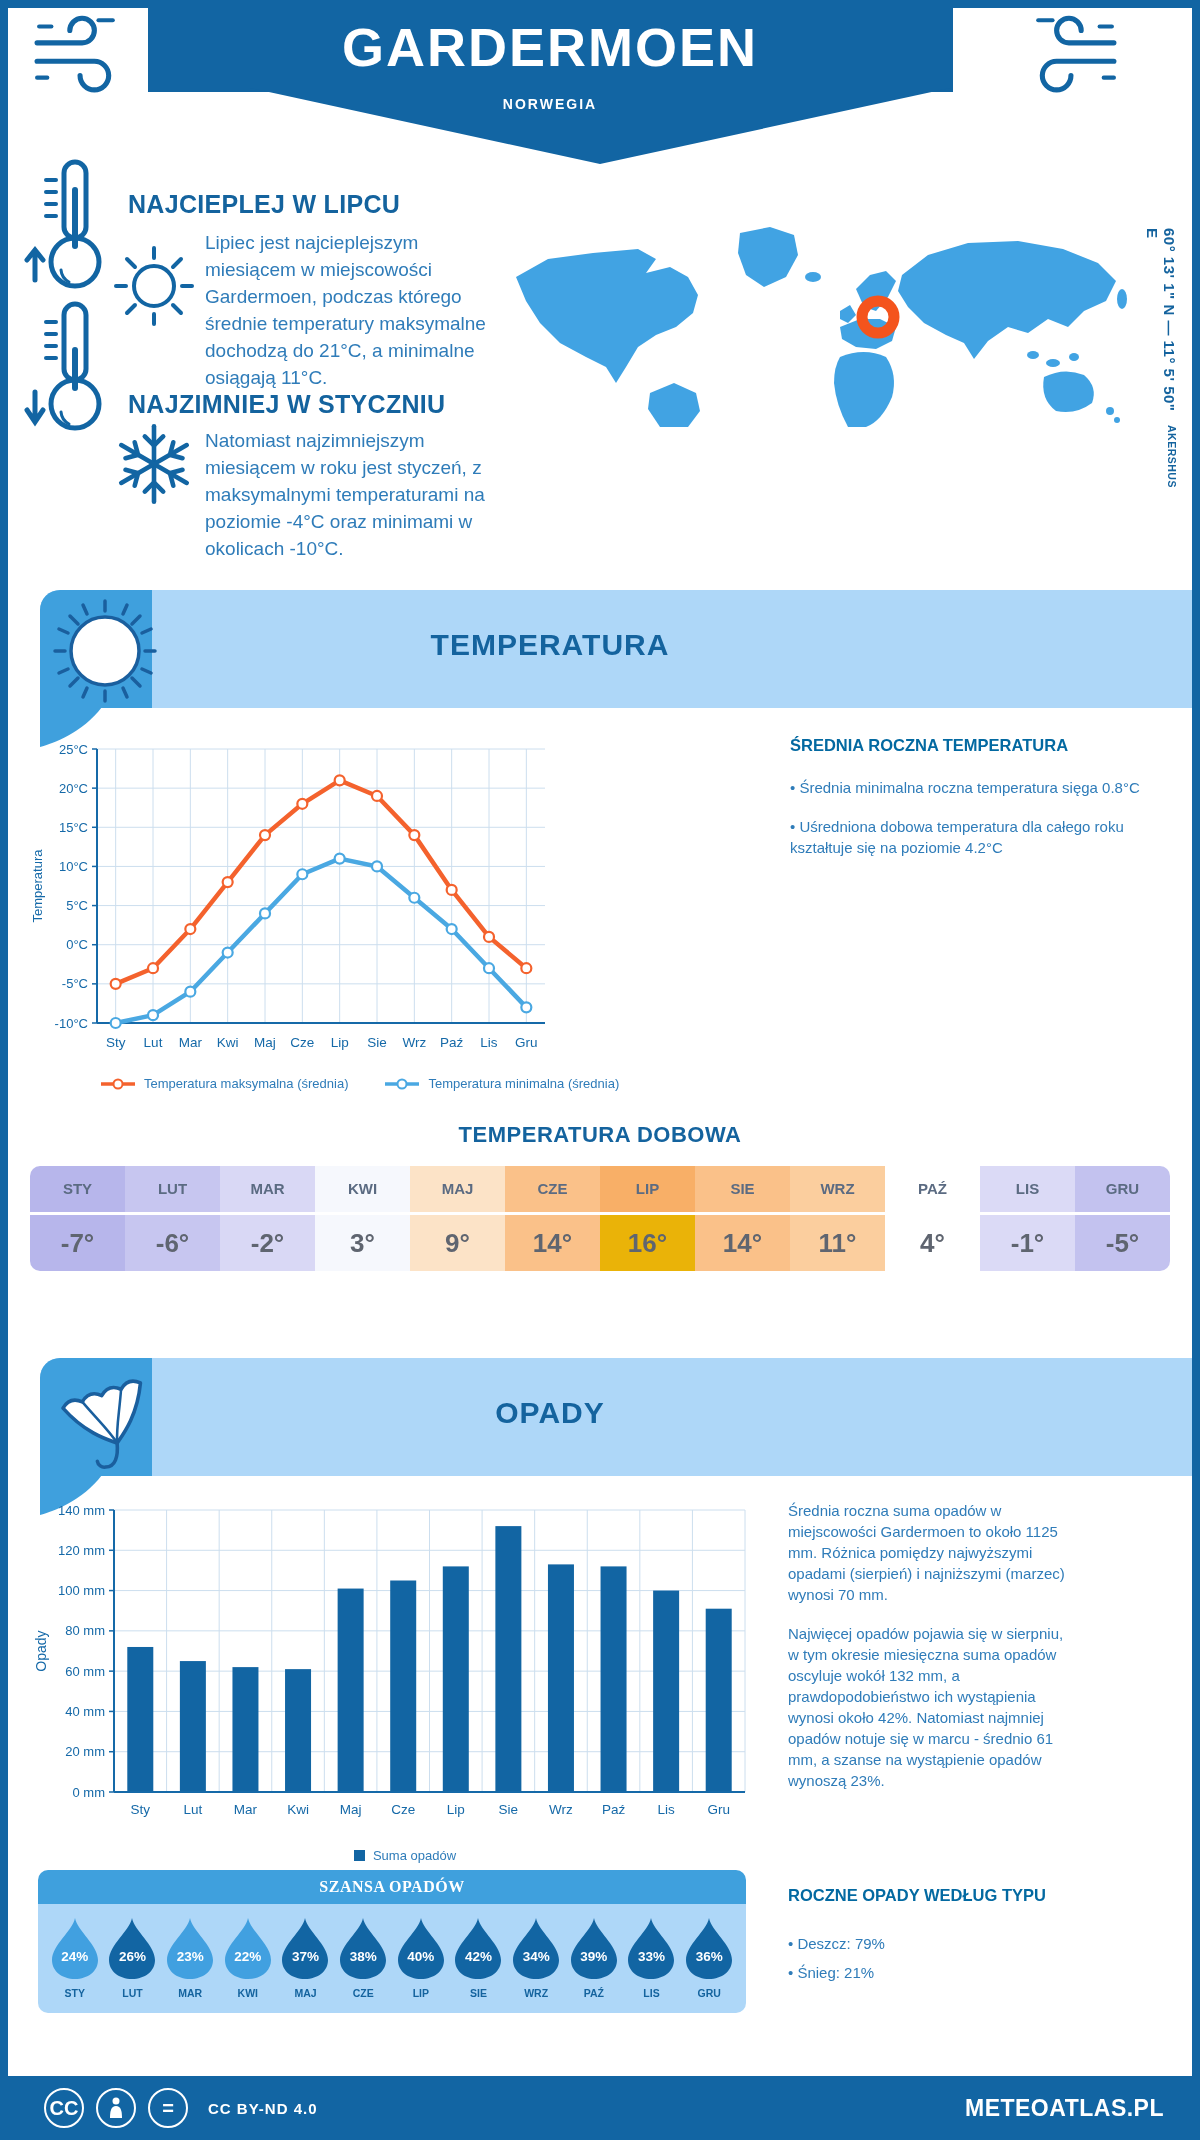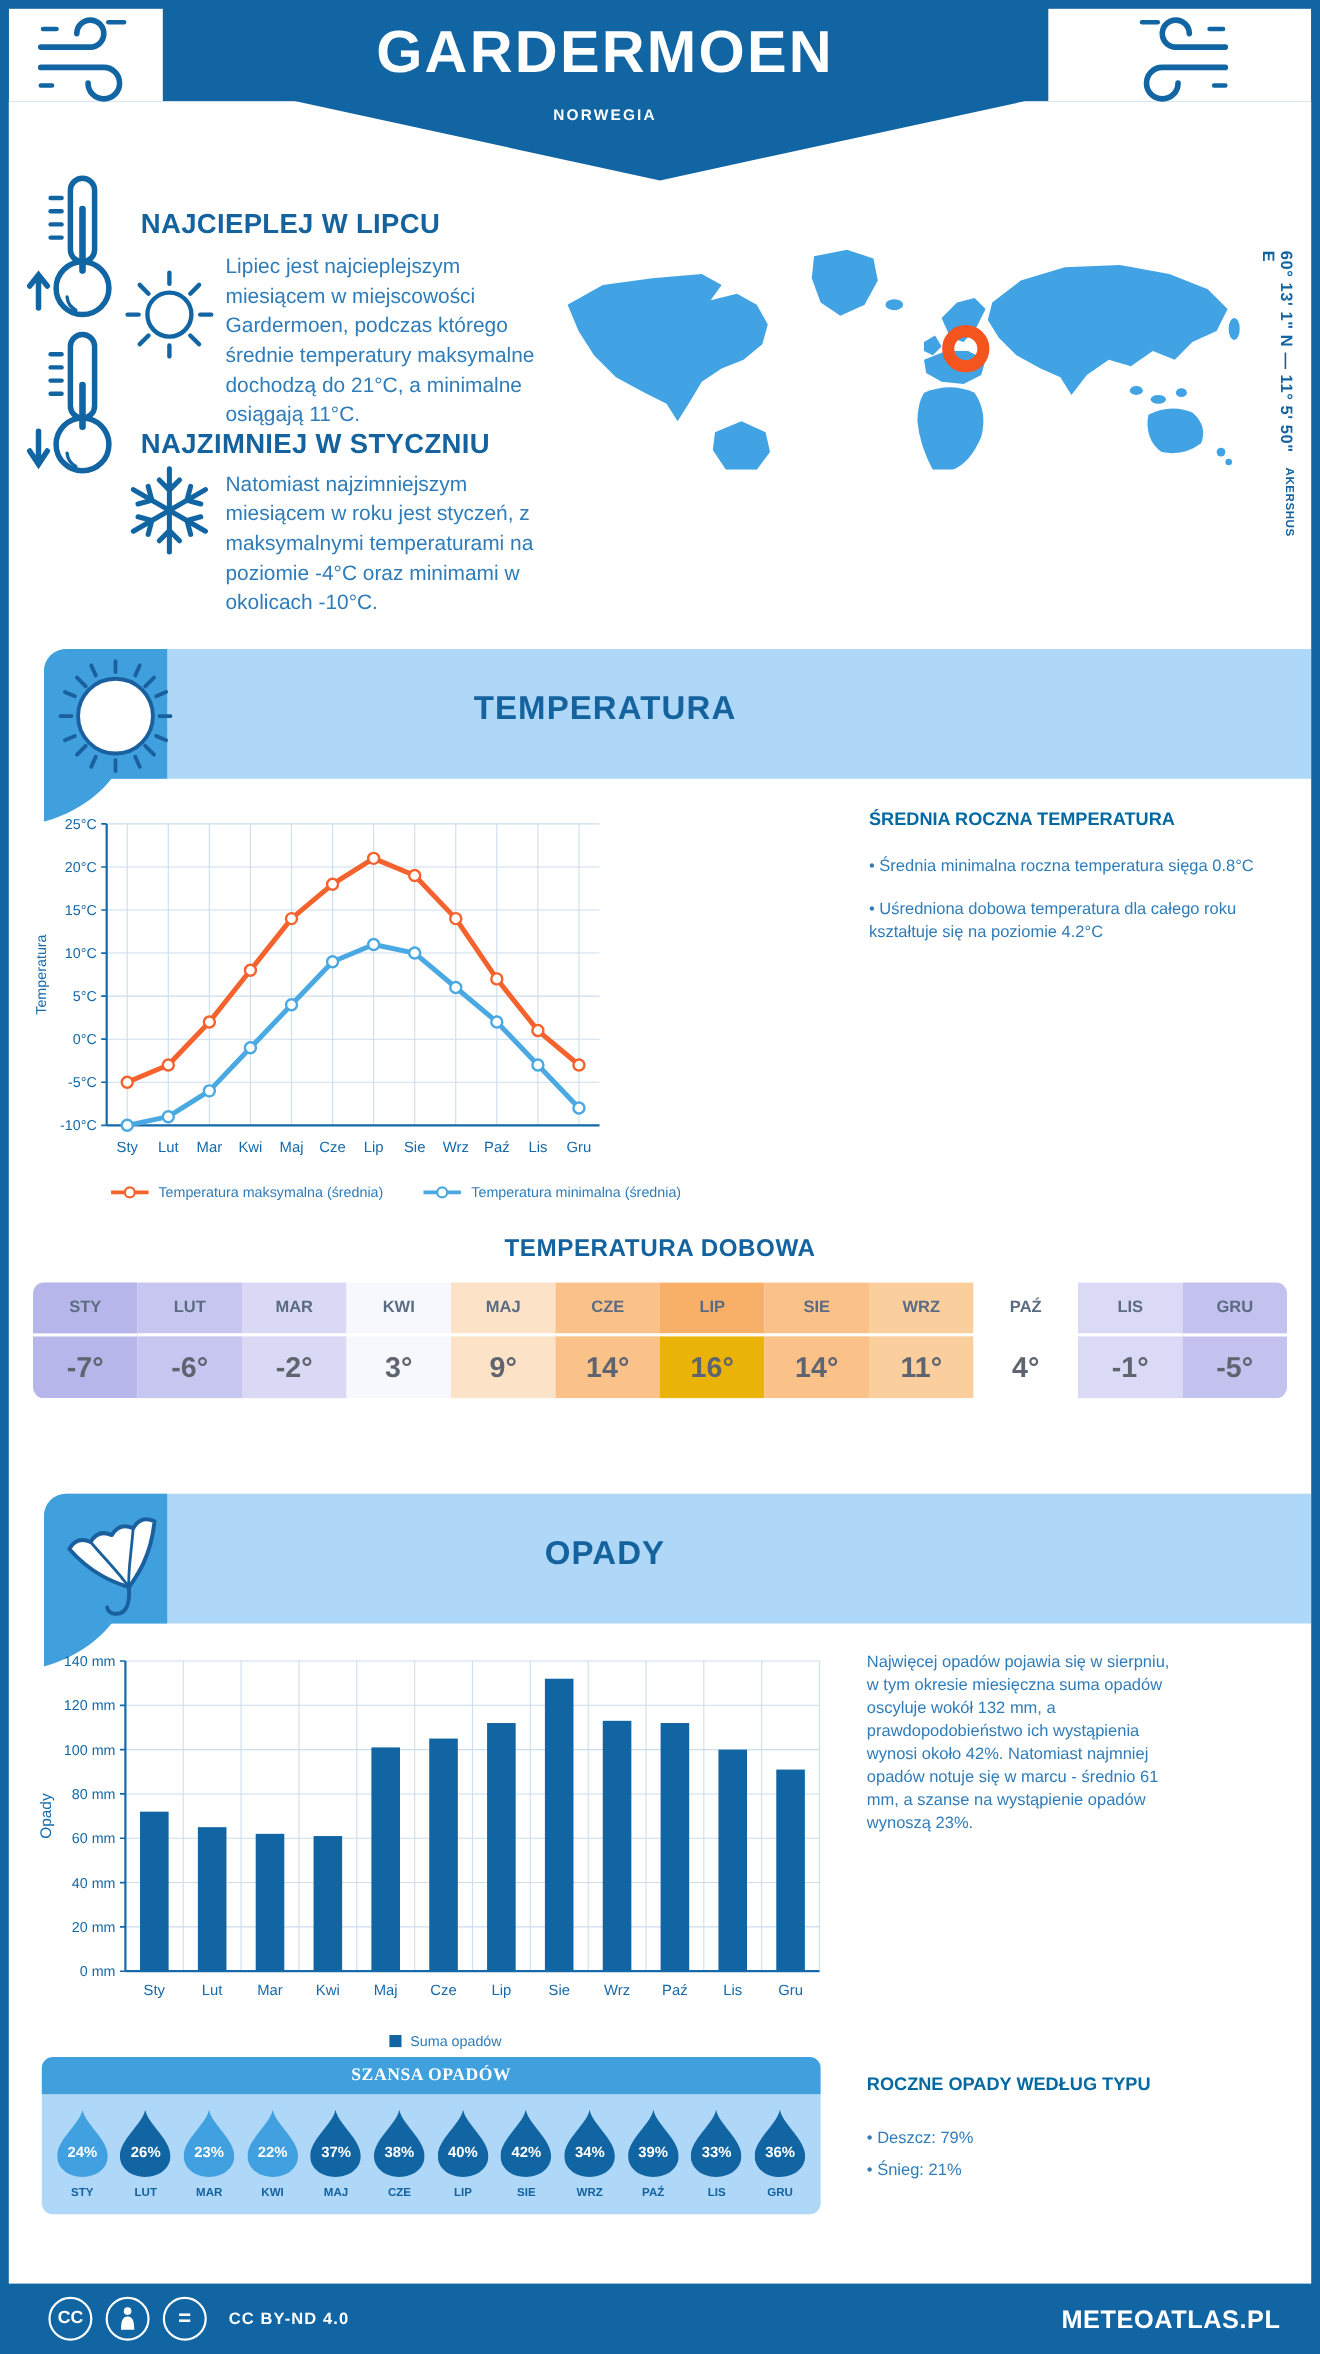--- a/index.html
+++ b/index.html
@@ -433,20 +433,21 @@
     <text x="636.125" y="322" text-anchor="middle" fill="#1569a8" font-size="13.5">Lis</text>
     <text x="688.7083333333334" y="322" text-anchor="middle" fill="#1569a8" font-size="13.5">Gru</text>
     <text x="16" y="159" text-anchor="middle" fill="#1569a8" font-size="14" transform="rotate(-90 16 159)">Opady</text>
   </svg>
 <div id="precip-legend" class="abs" style="left:30px;top:1848px;width:750px;display:flex;justify-content:center;align-items:center;gap:8px">
   <span style="width:11px;height:11px;background:#1265a3;display:inline-block"></span>
   <span style="color:#2f7cb9;font-size:13px" id="precip-legend-label">Suma opadów</span>
 </div>
 
 <div class="abs" style="left:788px;top:1500px;width:285px">
+  <div class="col-text">Średnia roczna suma opadów w miejscowości Gardermoen to około 1125 mm. Różnica pomiędzy najwyższymi opadami (sierpień) i najniższymi (marzec) wynosi 70 mm.</div>
   <div class="col-text">Najwięcej opadów pojawia się w sierpniu, w tym okresie miesięczna suma opadów oscyluje wokół 132 mm, a prawdopodobieństwo ich wystąpienia wynosi około 42%. Natomiast najmniej opadów notuje się w marcu - średnio 61 mm, a szanse na wystąpienie opadów wynoszą 23%.</div>
 </div>
 
 <div id="chance-box">
   <div id="chance-strip">SZANSA OPADÓW</div>
   <div id="chance-body">
       <div class="drop-cell">
         <div class="drop-wrap"><svg width="46" height="64" viewBox="0 0 46 64">
             <path d="M23 2 C25.5 15 46 29 46 44 C46 55.2 35.9 63 23 63 C10.1 63 0 55.2 0 44 C0 29 20.5 15 23 2 Z" fill="#41a0e0"></path>
           </svg><span class="drop-val">24%</span></div>
@@ -521,21 +522,21 @@
     </div>
 </div>
 
 <div class="abs" style="left:788px;top:1886px;width:310px">
   <div class="col-head" style="margin-bottom:28px">ROCZNE OPADY WEDŁUG TYPU</div>
   <div class="col-text" style="margin-bottom:8px">• Deszcz: 79%</div>
   <div class="col-text">• Śnieg: 21%</div>
 </div>
 
 <div id="footer">
-  <div class="cc-circle" style="margin-left:44px;font-size:16px">CC</div>
+  <div class="cc-circle" style="margin-left:44px;font-size:20px">CC</div>
   <div class="cc-circle">
     <svg width="16" height="22" viewBox="0 0 16 22">
         <circle cx="8" cy="4" r="3.5" fill="#fff"></circle>
       <path d="M8,9 C3,9 2,14 2,21 H14 C14,14 13,9 8,9 Z" fill="#fff"></path>
       </svg>
   </div>
   <div class="cc-circle" style="font-size:20px">=</div>
   <div class="license">CC BY-ND 4.0</div>
   <div class="site">METEOATLAS.PL</div>
 </div>

